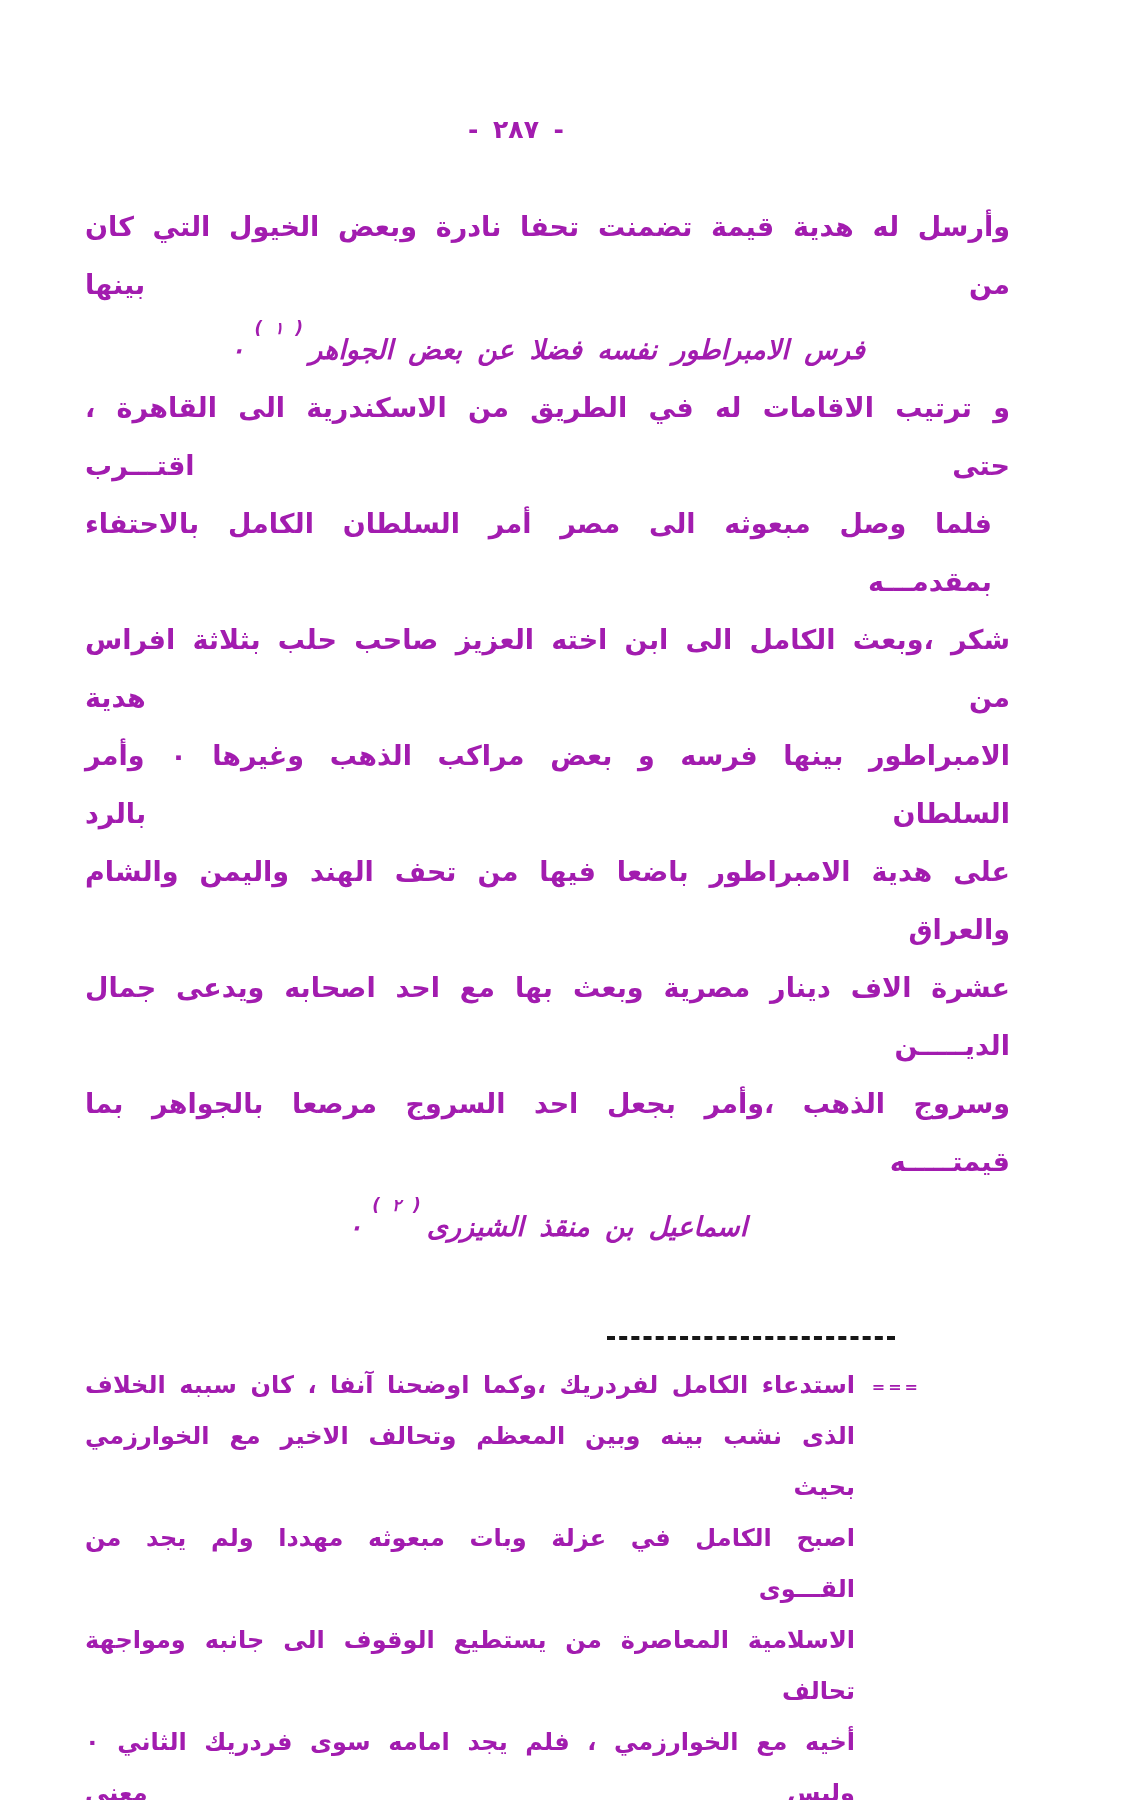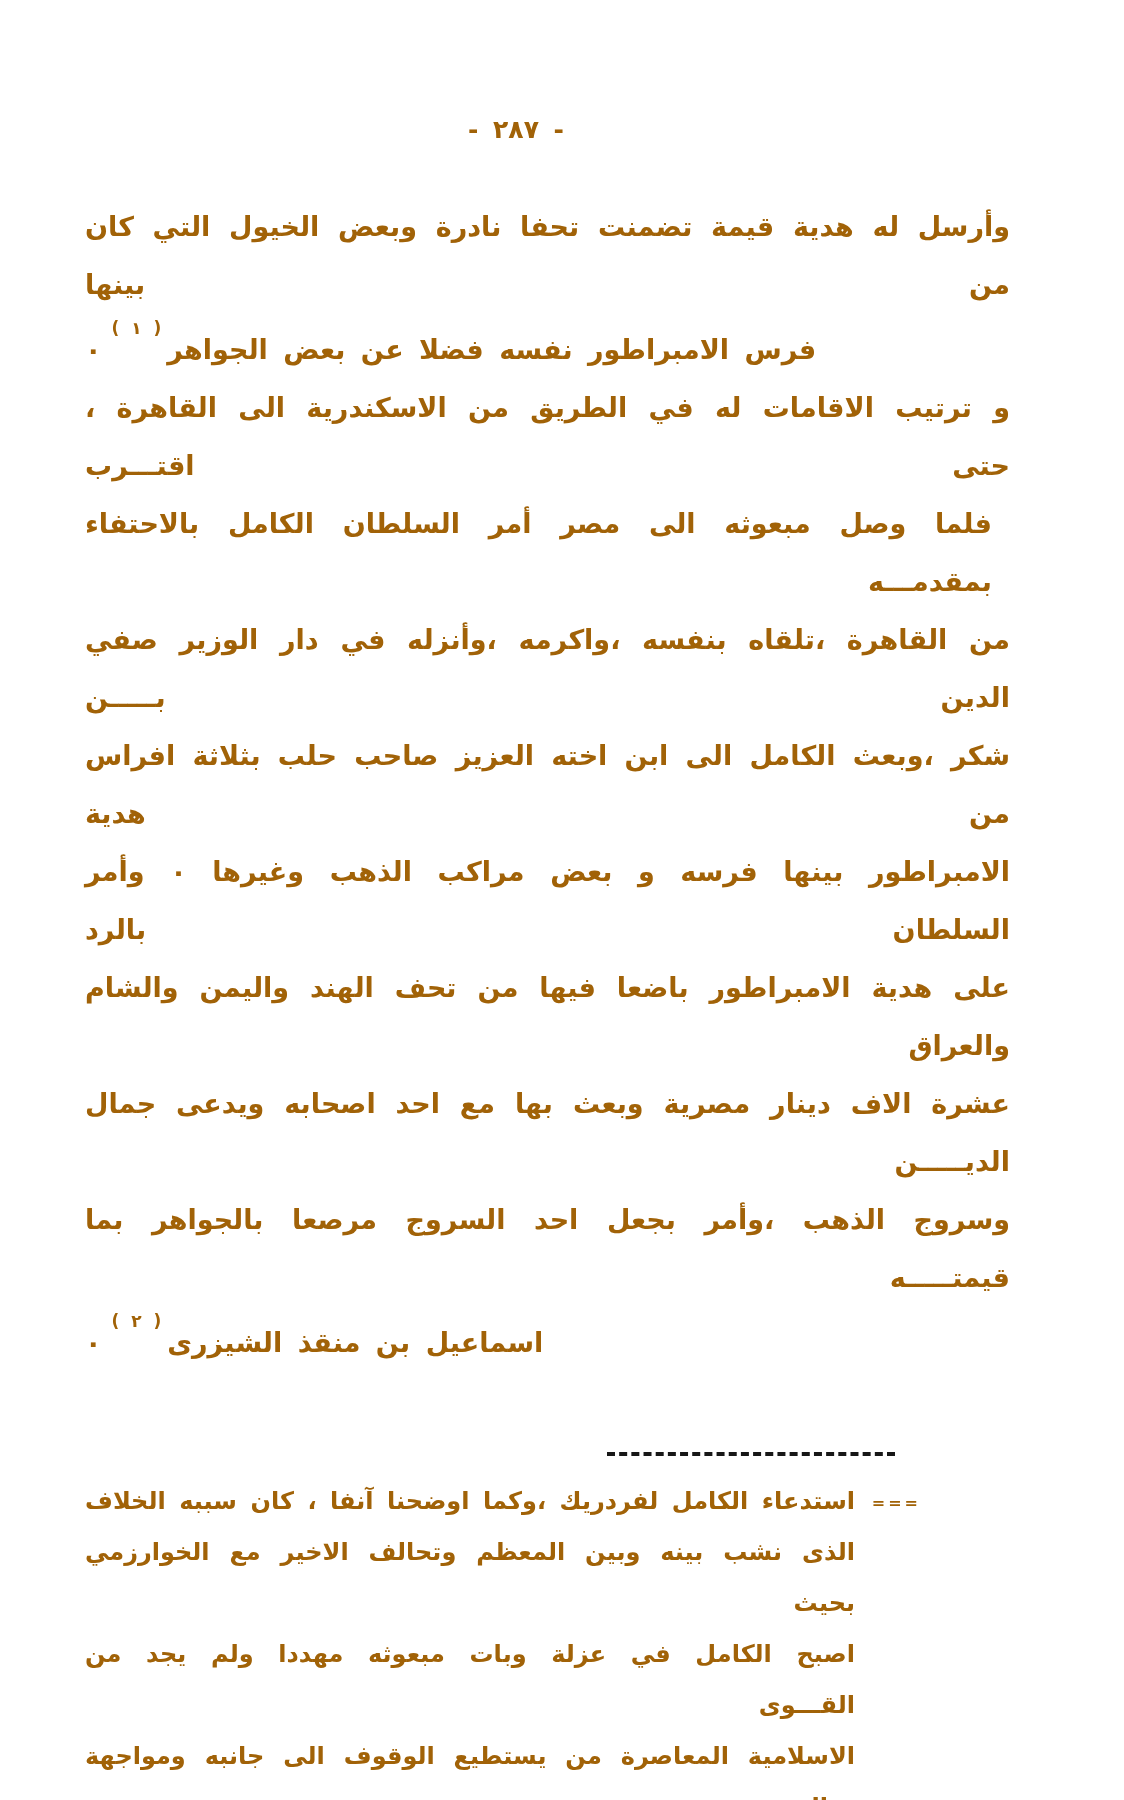--- a/index.html
+++ b/index.html
@@ -5,21 +5,21 @@
   html, body {
     margin: 0;
     padding: 0;
     background: #ffffff;
   }
   .page {
     position: relative;
     width: 1124px;
     height: 1800px;
     background: #ffffff;
-    color: #a16207;
+    color: #a21caf;
     font-family: "DejaVu Sans", sans-serif;
     font-weight: 700;
     overflow: hidden;
   }
   .content {
     direction: rtl;
     margin: 0 114px 0 85px; 
   }
   .pagenum {
     margin-top: 112px;
@@ -37,21 +37,22 @@
     line-height: 58px;
     word-spacing: 6px;
     white-space: nowrap;
   }
   .jline {
     white-space: normal;
     text-align: justify;
     text-align-last: justify;
   }
   .short-left {
-    text-align: left;
+    text-align: center;
+    font-style: italic;
   }
   .para1 { margin-top: 50px; }
   .indent-first { padding-right: 18px; }
   .fref {
     display: inline-block;
     font-size: 17px;
     letter-spacing: 2px;
     position: relative;
     top: -15px;
     margin: 0 6px;
@@ -97,21 +98,20 @@
     <div class="para1">
       <div class="bline jline">وأرسل له هدية قيمة تضمنت تحفا نادرة وبعض الخيول التي كان من بينها</div>
       <div class="bline short-left">
         <span>فرس الامبراطور نفسه فضلا عن بعض الجواهر</span><sup class="fref">( ١ )</sup><span class="tail">٠</span>
       </div>
     </div>
 
     <div>
       <div class="bline jline">و ترتيب الاقامات له في الطريق من الاسكندرية الى القاهرة ، حتى اقتـــرب</div>
       <div class="bline jline indent-first">فلما وصل مبعوثه الى مصر أمر السلطان الكامل بالاحتفاء بمقدمـــه</div>
-      <div class="bline jline">من القاهرة ،تلقاه بنفسه ،واكرمه ،وأنزله في دار الوزير صفي الدين بـــــن</div>
       <div class="bline jline">شكر ،وبعث الكامل الى ابن اخته العزيز صاحب حلب بثلاثة افراس من هدية</div>
       <div class="bline jline">الامبراطور بينها فرسه و بعض مراكب الذهب وغيرها ٠ وأمر السلطان بالرد</div>
       <div class="bline jline">على هدية الامبراطور باضعا فيها من تحف الهند واليمن والشام والعراق</div>
       <div class="bline jline">عشرة الاف دينار مصرية وبعث بها مع احد اصحابه ويدعى جمال الديـــــن</div>
       <div class="bline jline">وسروج الذهب ،وأمر بجعل احد السروج مرصعا بالجواهر بما قيمتـــــه</div>
       <div class="bline short-left">
         <span>اسماعيل بن منقذ الشيزرى</span><sup class="fref">( ٢ )</sup><span class="tail">٠</span>
       </div>
     </div>
 

